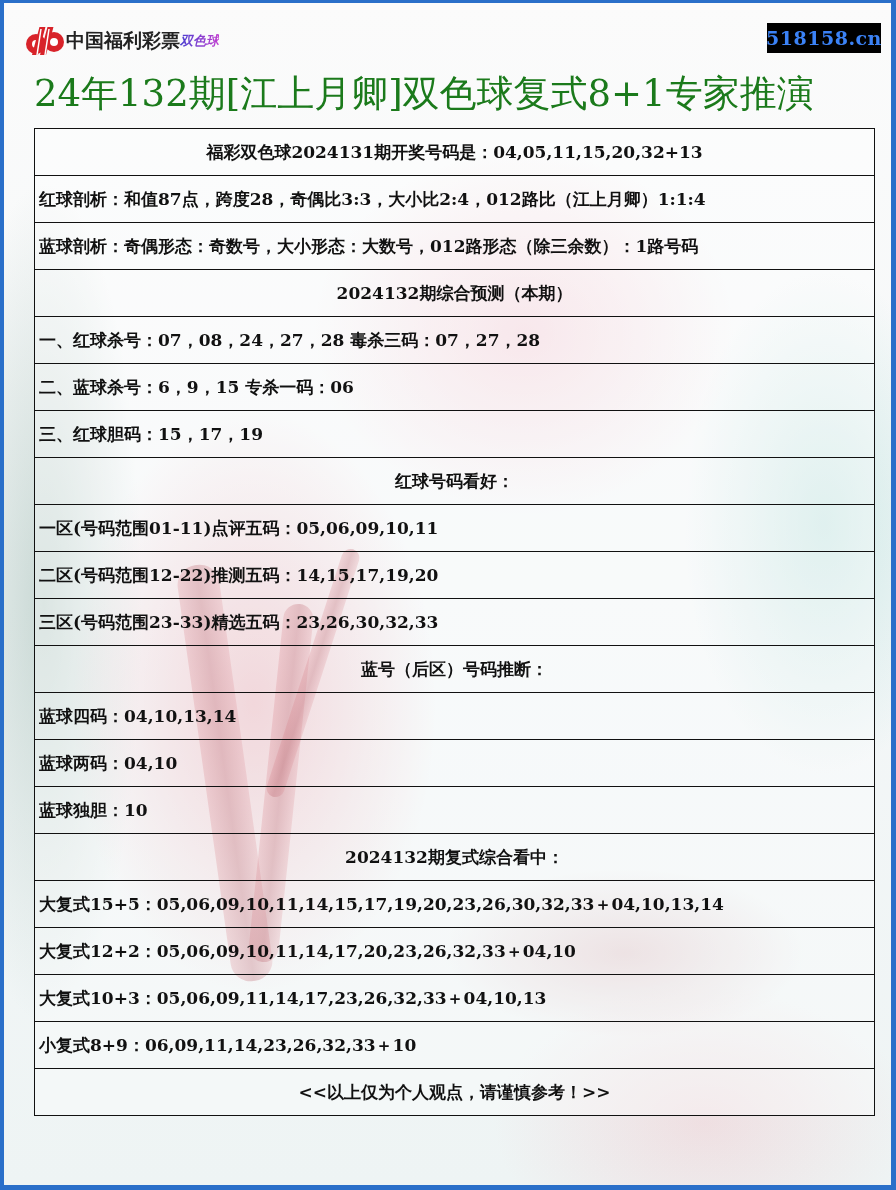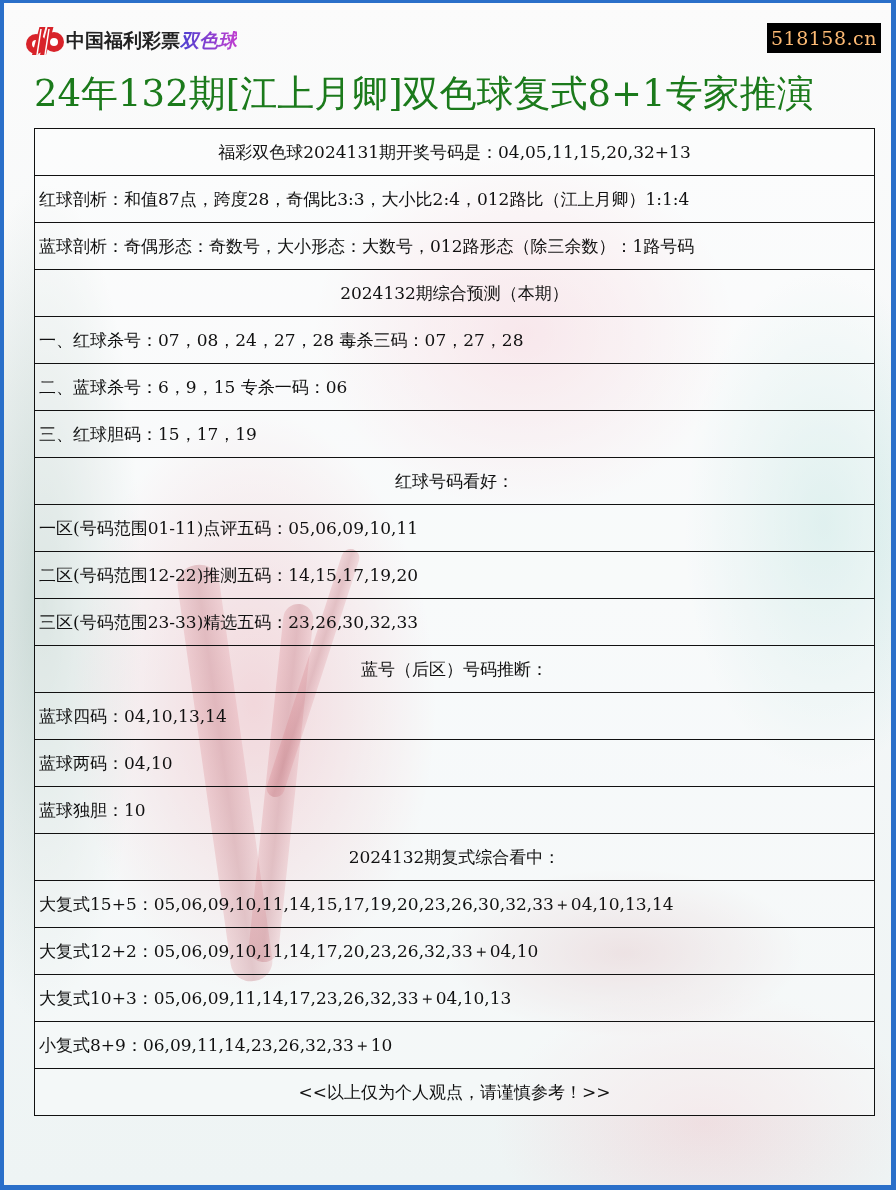--- a/index.html
+++ b/index.html
@@ -32,44 +32,45 @@
     }
     .header { position: absolute; left: 0; top: 0; width: 100%; height: 70px; }
     .logo { position: absolute; left: 20px; top: 22px; display: flex; align-items: center; }
     .logo-mark { width: 42px; height: 32px; position: relative; }
     .logo-text {
       margin-left: 0; font-family: "DejaVu Sans", "Liberation Sans", sans-serif;
       font-size: 19px; font-weight: bold; color: #222; letter-spacing: 0px;
     }
     .logo-text-ssq {
       font-family: "DejaVu Sans", "Liberation Sans", sans-serif;
-      font-size: 19px; font-weight: bold; font-style: italic;
+      font-size: 13px; font-weight: bold; font-style: italic;
       background: linear-gradient(90deg, #4a3fd0, #c03fd0);
       -webkit-background-clip: text; background-clip: text; color: transparent;
     }
     .site-badge {
       position: absolute; left: 763px; top: 20px; width: 114px; height: 30px;
-      background: #000; color: #fdba74;
+      background: #000; color: #3b82f6;
       font-family: "DejaVu Serif", "Liberation Serif", serif; font-size: 19px;
-      display: flex; align-items: center; justify-content: center; letter-spacing: 0.5px;
+      display: flex; align-items: center; justify-content: center; letter-spacing: 0.5px; font-weight: bold;
     }
     .title {
       position: absolute; left: 30px; top: 66px; width: 840px;
       font-family: "DejaVu Serif", "Liberation Serif", serif;
       font-size: 37px; color: #1b7a1b; white-space: nowrap; letter-spacing: 0px;
     }
     table.main {
       position: absolute; left: 30px; top: 125px; width: 841px;
       border-collapse: collapse; table-layout: fixed;
     }
     table.main td {
       height: 47px; border: 1.5px solid #111;
       font-family: "DejaVu Serif", "Liberation Serif", serif;
       font-size: 17px; color: #111; padding: 0 4px; white-space: nowrap;
       background: rgba(255,255,255,0.35);
+      font-weight: bold;
     }
     td.center { text-align: center; }
     td.left { text-align: left; }
   </style>
 </head>
 <body>
 
 <div class="frame">
 
   <div class="trunk" style="left:200px; top:560px; width:42px; height:420px; transform:rotate(-8deg);"></div>

